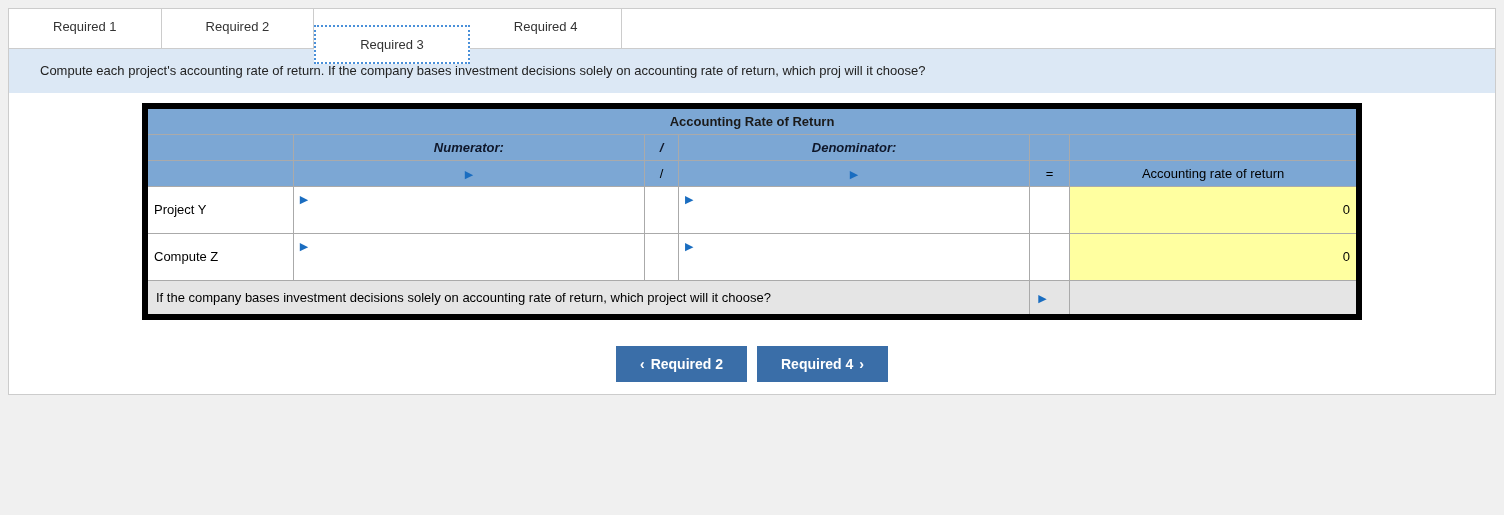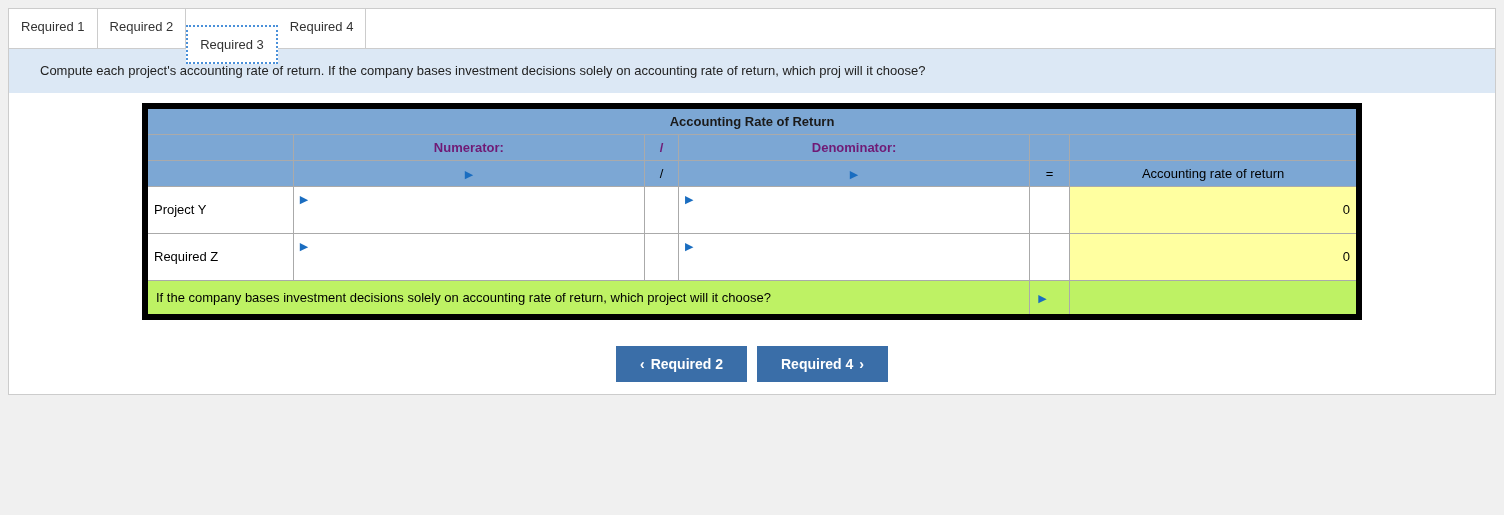--- a/index.html
+++ b/index.html
@@ -23,21 +23,21 @@
     }
 
     
     .tab-row {
       display: flex;
       border-bottom: 1px solid #ccc;
       background: #fff;
     }
 
     .tab {
-      padding: 10px 12px;
+      padding: 10px 44px;
       border-right: 1px solid #ccc;
       cursor: pointer;
       font-size: 13px;
       color: #333;
       background: #fff;
       user-select: none;
     }
 
     .tab:first-child {
       border-left: none;
@@ -82,23 +82,24 @@
 
     .header-row-1 th {
       background: #7ca7d4;
       color: #1a1a1a;
       font-weight: bold;
       text-align: center;
     }
 
     .header-row-2 th {
       background: #7ca7d4;
-      color: #701a75;
+      color: #0f172a;
       font-weight: bold;
       text-align: center;
+      font-style: italic;
     }
 
     .header-row-2 .slash-cell {
       text-align: center;
       font-weight: bold;
     }
 
     .subheader-row td {
       background: #7ca7d4;
       text-align: center;
@@ -193,21 +194,21 @@
     .answer-input-cell input {
       width: 100%;
       border: none;
       outline: none;
       padding: 4px 6px;
       font-size: 13px;
       background: transparent;
     }
 
     .last-row td {
-      background: #bef264;
+      background: #e5e5e5;
     }
   </style>
 </head>
 <body>
 
 <div class="outer-wrapper">
 
   <div class="tab-row">
     <div class="tab">Required 1</div>
     <div class="tab">Required 2</div>
@@ -259,21 +260,21 @@
           <td style="text-align:center;"></td>
           <td class="input-cell">
             <span class="blue-arrow">▶</span>
             <input type="text" style="">
           </td>
           <td></td>
           <td class="yellow-cell">0</td>
         </tr>
 
         <tr class="data-row">
-          <td class="label-cell">Required Z</td>
+          <td class="label-cell">Compute Z</td>
           <td class="input-cell">
             <span class="blue-arrow">▶</span>
             <input type="text" style="">
           </td>
           <td style="text-align:center;"></td>
           <td class="input-cell">
             <span class="blue-arrow">▶</span>
             <input type="text" style="">
           </td>
           <td></td>

